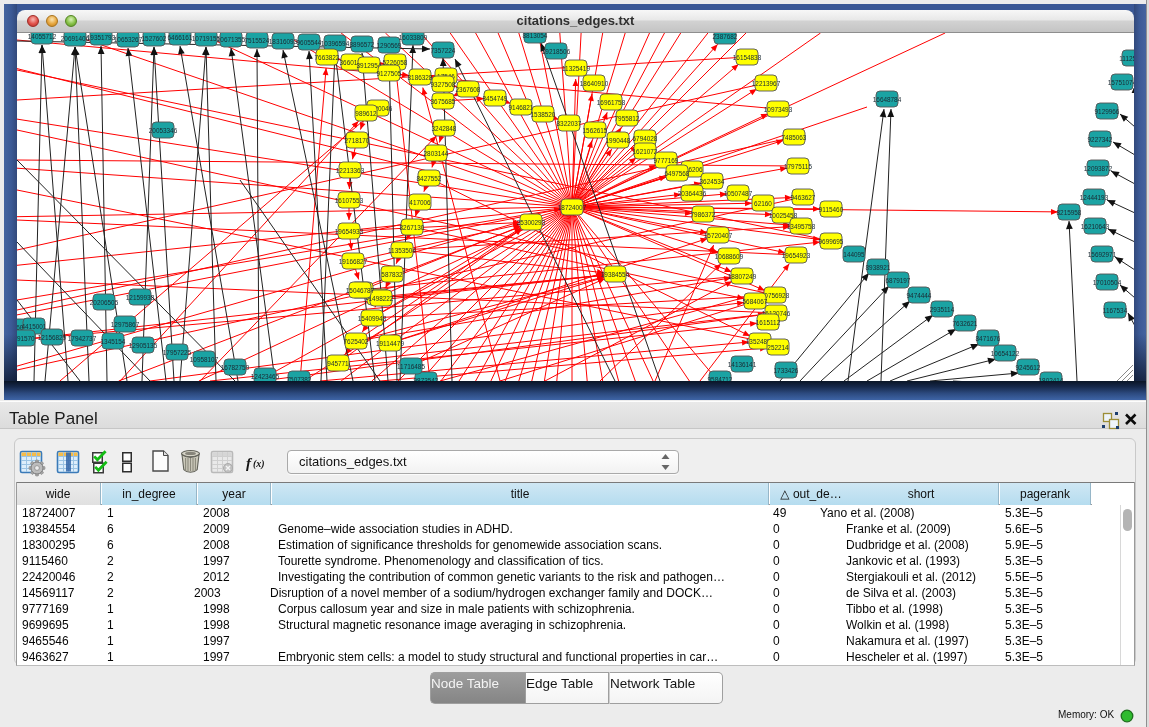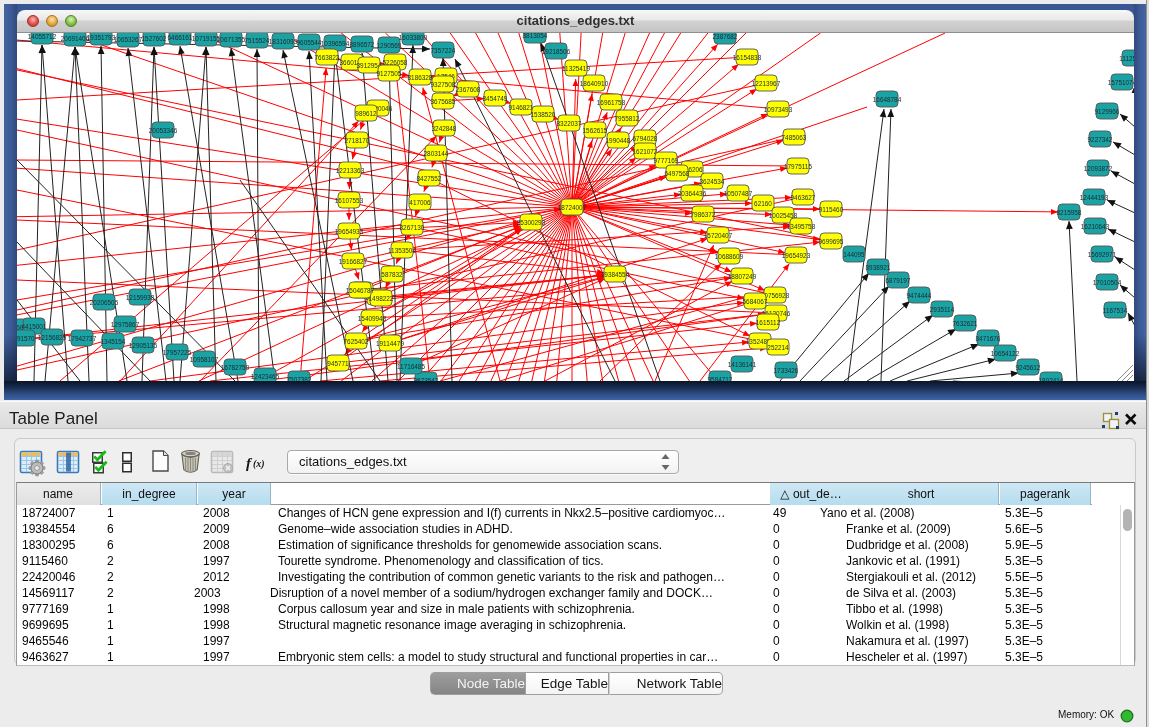--- a/index.html
+++ b/index.html
@@ -19,21 +19,21 @@
 #tpbar{left:0;top:401px;width:1146px;height:28px;background:linear-gradient(#e9e9e9,#dcdcdc);border-top:1px solid #fdfdfd;border-bottom:1px solid #c6c6c6}
 #tpbar span{position:absolute;left:9px;top:7px;font-size:17px;color:#1c1c1c}
 #panel{left:0;top:430px;width:1146px;height:297px;background:#ececec}
 #toolbox{position:absolute;left:14px;top:8px;width:1122px;height:227px;background:#efefef;border:1px solid #c9c9c9;border-radius:6px}
 #thead{left:16px;top:482px;width:1119px;height:23px;border-top:1px solid #7a7a7a;border-bottom:1px solid #9a9a9a;background:#fff}
 .hc{position:absolute;top:0;height:22px;background:linear-gradient(#cfe7f4,#b5dcef);border-right:1px solid #96b6c8;font-size:12px;color:#101010;text-align:center;line-height:22px}
 #tbody{left:16px;top:505px;width:1119px;height:160px;background:#fff}
 .tr{position:absolute;left:0;width:1119px;height:16px;font-size:12px;color:#060606}
 .tr span{position:absolute;top:1px;white-space:nowrap}
 #tabs{left:430px;top:672px;height:23px}
-.seg{position:absolute;top:0;height:23px;font-size:13.5px;line-height:22px;text-align:right;border:1px solid #9f9f9f}
+.seg{position:absolute;top:0;height:32px;font-size:13.5px;line-height:22px;text-align:left;border:1px solid #9f9f9f}
 #memory{left:0;top:700px;width:1146px;height:27px}
 </style></head><body>
 <div class="abs" id="desktop">
     <div id="bandT"></div>
     <div id="bandL"></div>
     <div id="bandR"></div>
     <div id="bandB"></div>
     <div id="cornL"></div>
     <div id="cornR"></div>
   </div>
@@ -797,34 +797,34 @@
     <text x="253" y="27" font-family="Liberation Serif, serif" font-style="italic" font-weight="bold" font-size="10" fill="#141414">(x)</text>
   </svg>
 <div class="abs" style="left:287px;top:450px;width:392px;height:24px;background:linear-gradient(#ffffff,#f2f2f2);border:1px solid #a9a9a9;border-radius:4px;box-shadow:0 1px 1px rgba(255,255,255,0.8)">
   <span style="position:absolute;left:11px;top:3px;font-size:13px;color:#111">citations_edges.txt</span>
   <svg width="9" height="16" style="position:absolute;right:8px;top:3px">
       <path d="M4.5 0 L8.5 5 L0.5 5 Z" fill="#666"></path>
       <path d="M4.5 16 L8.5 11 L0.5 11 Z" fill="#666"></path>
     </svg>
 </div>
 <div class="abs" id="thead">
-  <div class="hc" style="left:0;width:85px;background:linear-gradient(#ececec,#e0e0e0)">name</div>
+  <div class="hc" style="left:0;width:85px;background:linear-gradient(#ececec,#e0e0e0)">wide</div>
   <div class="hc" style="left:86px;width:95px">in_degree</div>
   <div class="hc" style="left:182px;width:73px">year</div>
+  <div class="hc" style="left:256px;width:497px">title</div>
   <div class="hc" style="left:754px;width:83px">△ out_de…</div>
   <div class="hc" style="left:828px;width:155px">short</div>
   <div class="hc" style="left:984px;width:91px">pagerank</div>
   <div class="hc" style="left:1076px;width:42px;background:#fff;border-right:none"></div>
 </div>
 <div class="abs" id="tbody">
     <div class="tr" style="top:0px">
 <span style="left:6px">18724007</span>
       <span style="left:91px">1</span>
       <span style="left:187px">2008</span>
-      <span style="left:262px">Changes of HCN gene expression and I(f) currents in Nkx2.5–positive cardiomyoc…</span>
       <span style="left:757px">49</span>
       <span style="left:804px">Yano et al. (2008)</span>
       <span style="left:989px">5.3E–5</span>
     </div>
 <div class="tr" style="top:16px">
 <span style="left:6px">19384554</span>
       <span style="left:91px">6</span>
       <span style="left:187px">2009</span>
       <span style="left:262px">Genome–wide association studies in ADHD.</span>
       <span style="left:757px">0</span>
@@ -839,21 +839,21 @@
       <span style="left:757px">0</span>
       <span style="left:830px">Dudbridge et al. (2008)</span>
       <span style="left:989px">5.9E–5</span>
     </div>
 <div class="tr" style="top:48px">
 <span style="left:6px">9115460</span>
       <span style="left:91px">2</span>
       <span style="left:187px">1997</span>
       <span style="left:262px">Tourette syndrome. Phenomenology and classification of tics.</span>
       <span style="left:757px">0</span>
-      <span style="left:830px">Jankovic et al. (1991)</span>
+      <span style="left:830px">Jankovic et al. (1993)</span>
       <span style="left:989px">5.3E–5</span>
     </div>
 <div class="tr" style="top:64px">
 <span style="left:6px">22420046</span>
       <span style="left:91px">2</span>
       <span style="left:187px">2012</span>
       <span style="left:262px">Investigating the contribution of common genetic variants to the risk and pathogen…</span>
       <span style="left:757px">0</span>
       <span style="left:830px">Stergiakouli et al. (2012)</span>
       <span style="left:989px">5.5E–5</span>

